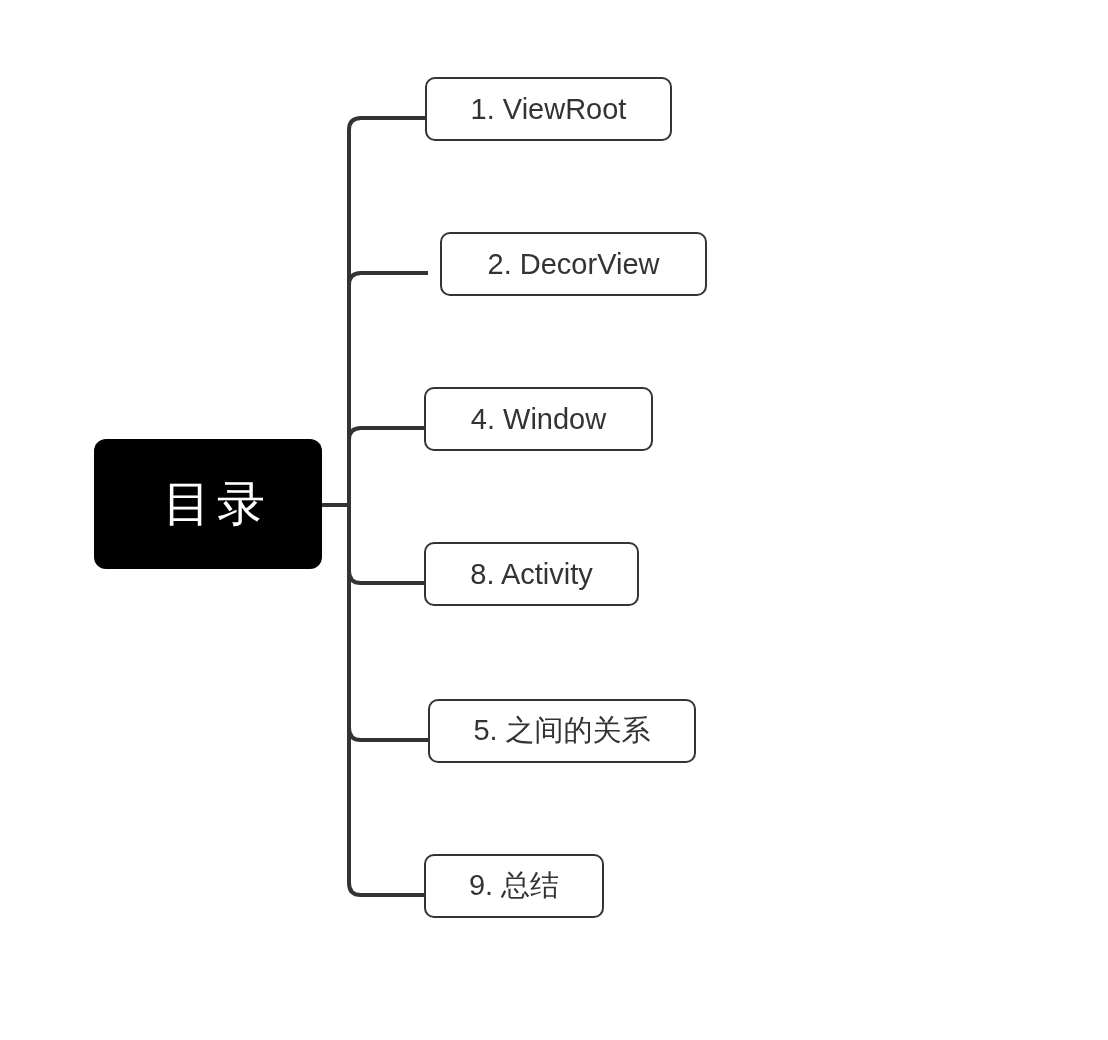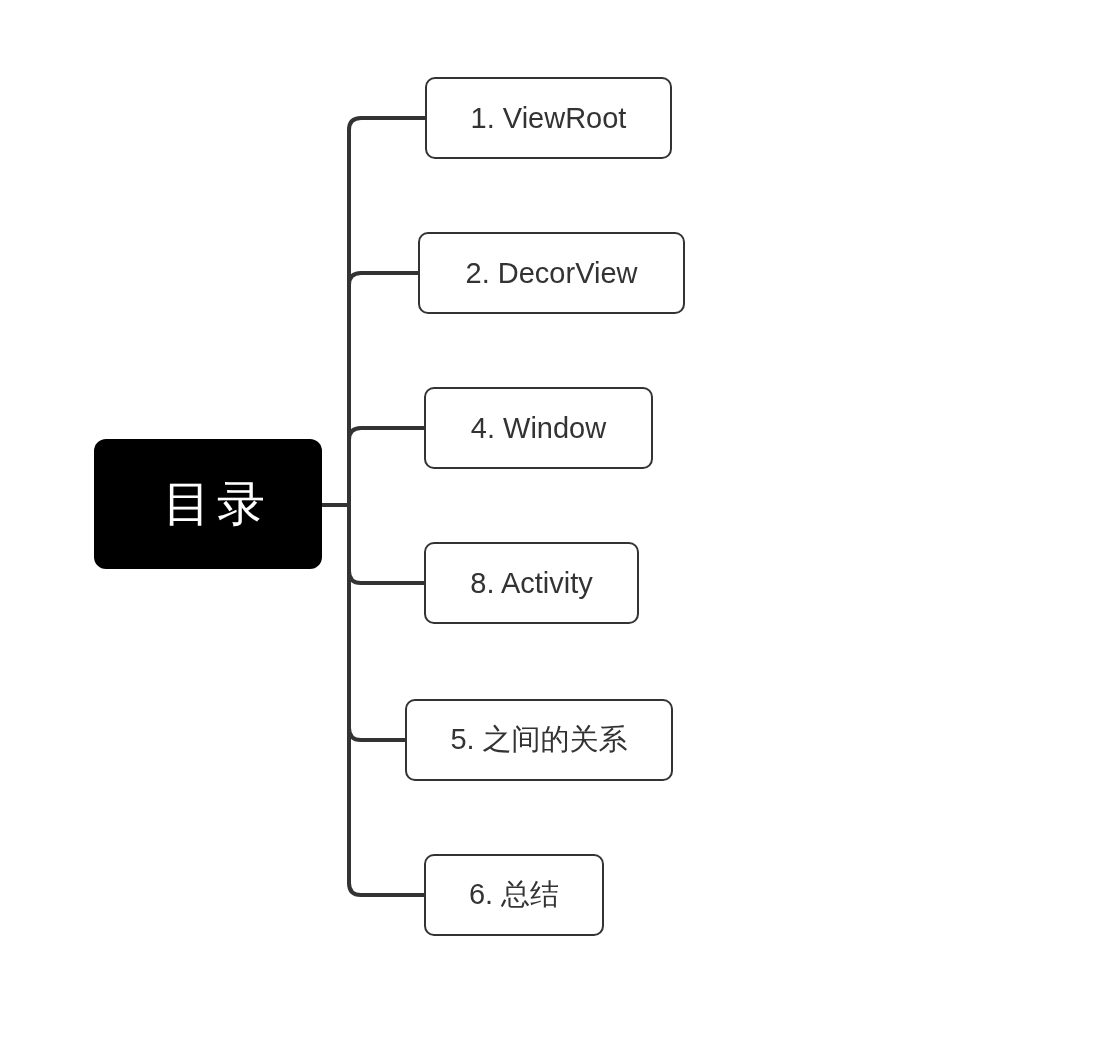--- a/index.html
+++ b/index.html
@@ -34,38 +34,38 @@
     letter-spacing: 6px;
     display: flex;
     align-items: center;
     justify-content: center;
     box-sizing: border-box;
     padding-left: 18px; 
     cursor: default;
   }
   .branch-node {
     position: absolute;
-    height: 82px;
+    height: 64px;
     background: #ffffff;
     border: 2.5px solid #333333;
     border-radius: 10px;
     color: #333333;
     font-size: 29px;
     display: flex;
     align-items: center;
     justify-content: center;
     box-sizing: border-box;
     cursor: default;
     white-space: nowrap;
   }
   .node-1 { left: 425px; top:  77px; width: 247px; }
-  .node-2 { left: 418px; top: 232px; width: 267px; }
+  .node-2 { left: 440px; top: 232px; width: 267px; }
   .node-3 { left: 424px; top: 387px; width: 229px; }
   .node-4 { left: 424px; top: 542px; width: 215px; }
-  .node-5 { left: 405px; top: 699px; width: 268px; }
+  .node-5 { left: 428px; top: 699px; width: 268px; }
   .node-6 { left: 424px; top: 854px; width: 180px; }
 </style>
 </head>
 <body>
 
 <div class="canvas">
 
   <svg class="connectors" width="1108" height="1040" viewBox="0 0 1108 1040">
     <g fill="none" stroke="#333333" stroke-width="4">
 
@@ -98,16 +98,16 @@
 
   <div class="branch-node node-4">
     <span>8. Activity</span>
   </div>
 
   <div class="branch-node node-5">
     <span>5. 之间的关系</span>
   </div>
 
   <div class="branch-node node-6">
-    <span>6. 总结</span>
+    <span>9. 总结</span>
   </div>
 
 </div>
 
 </body></html>

